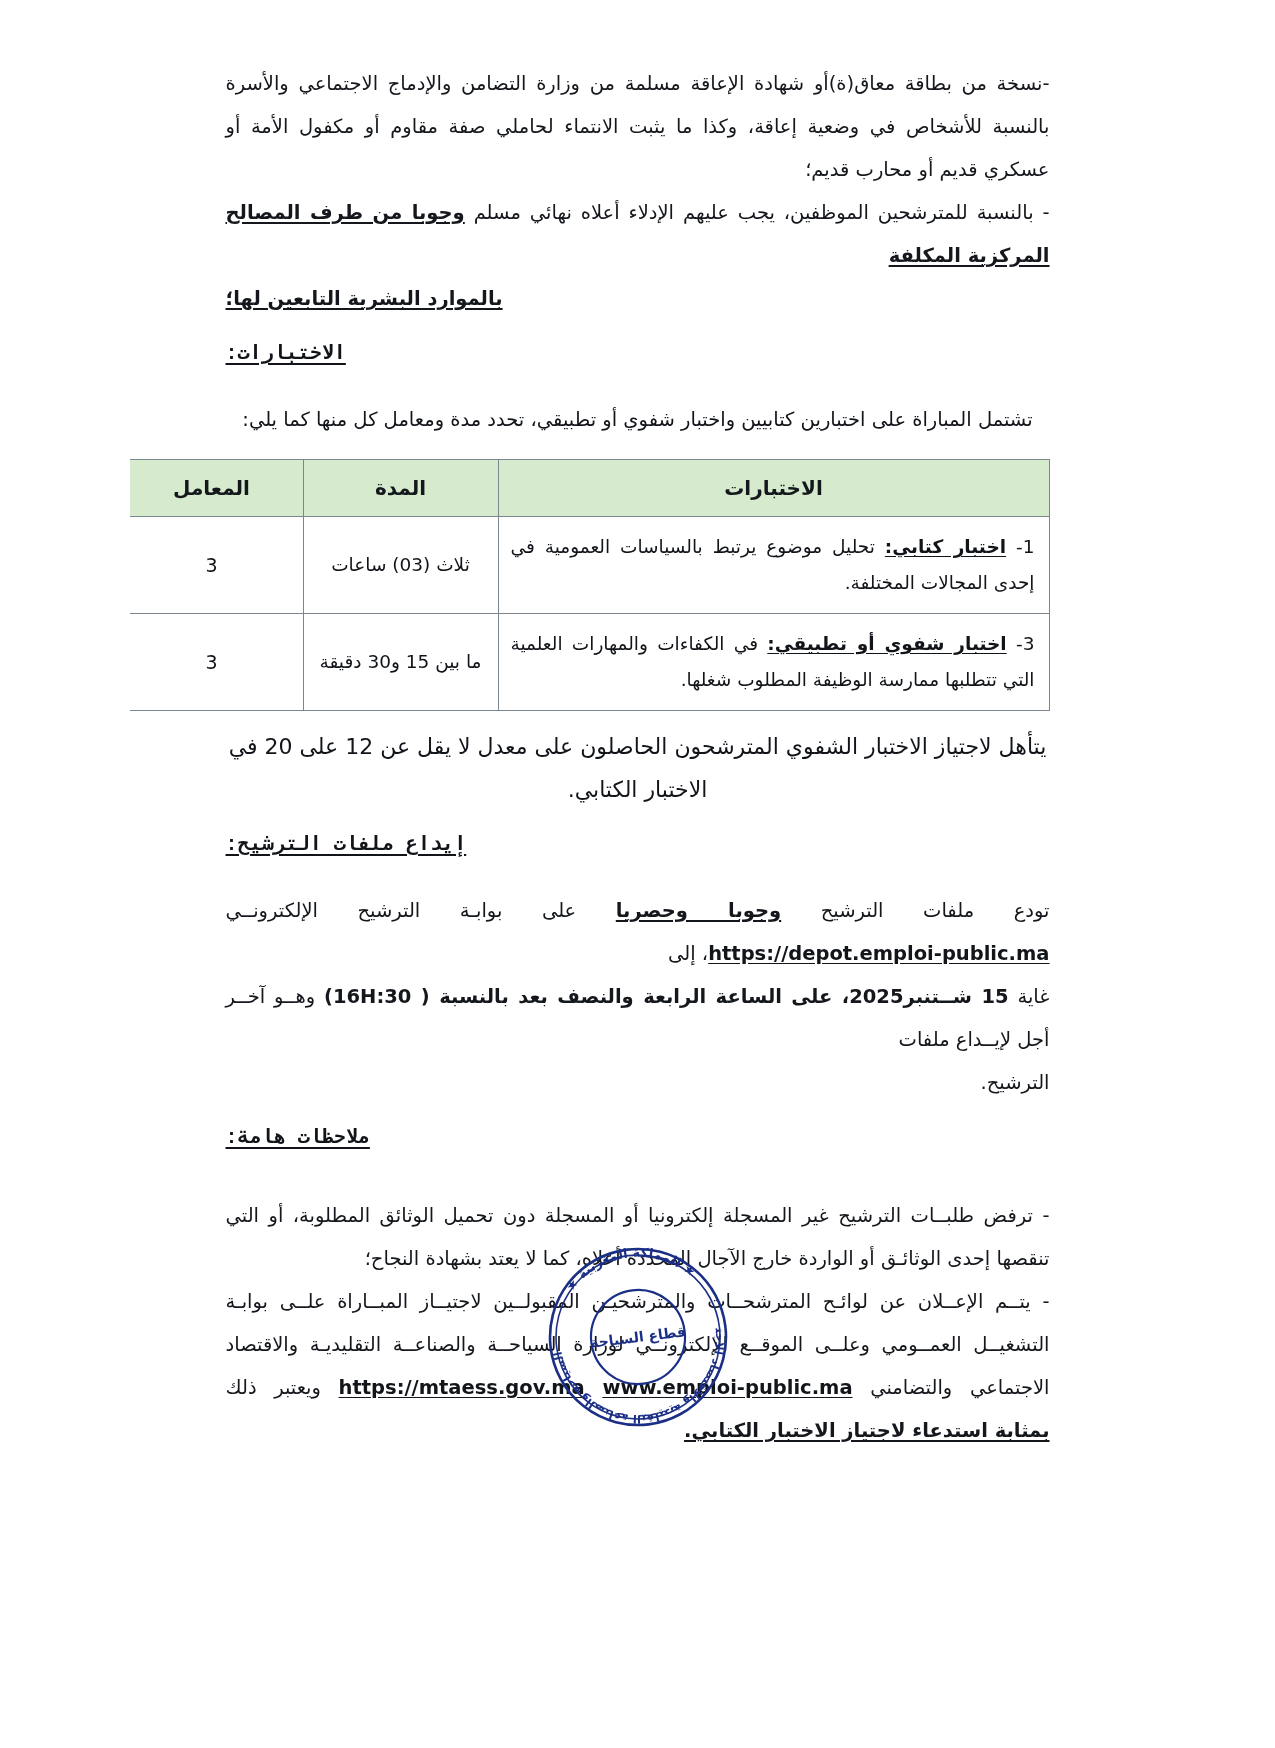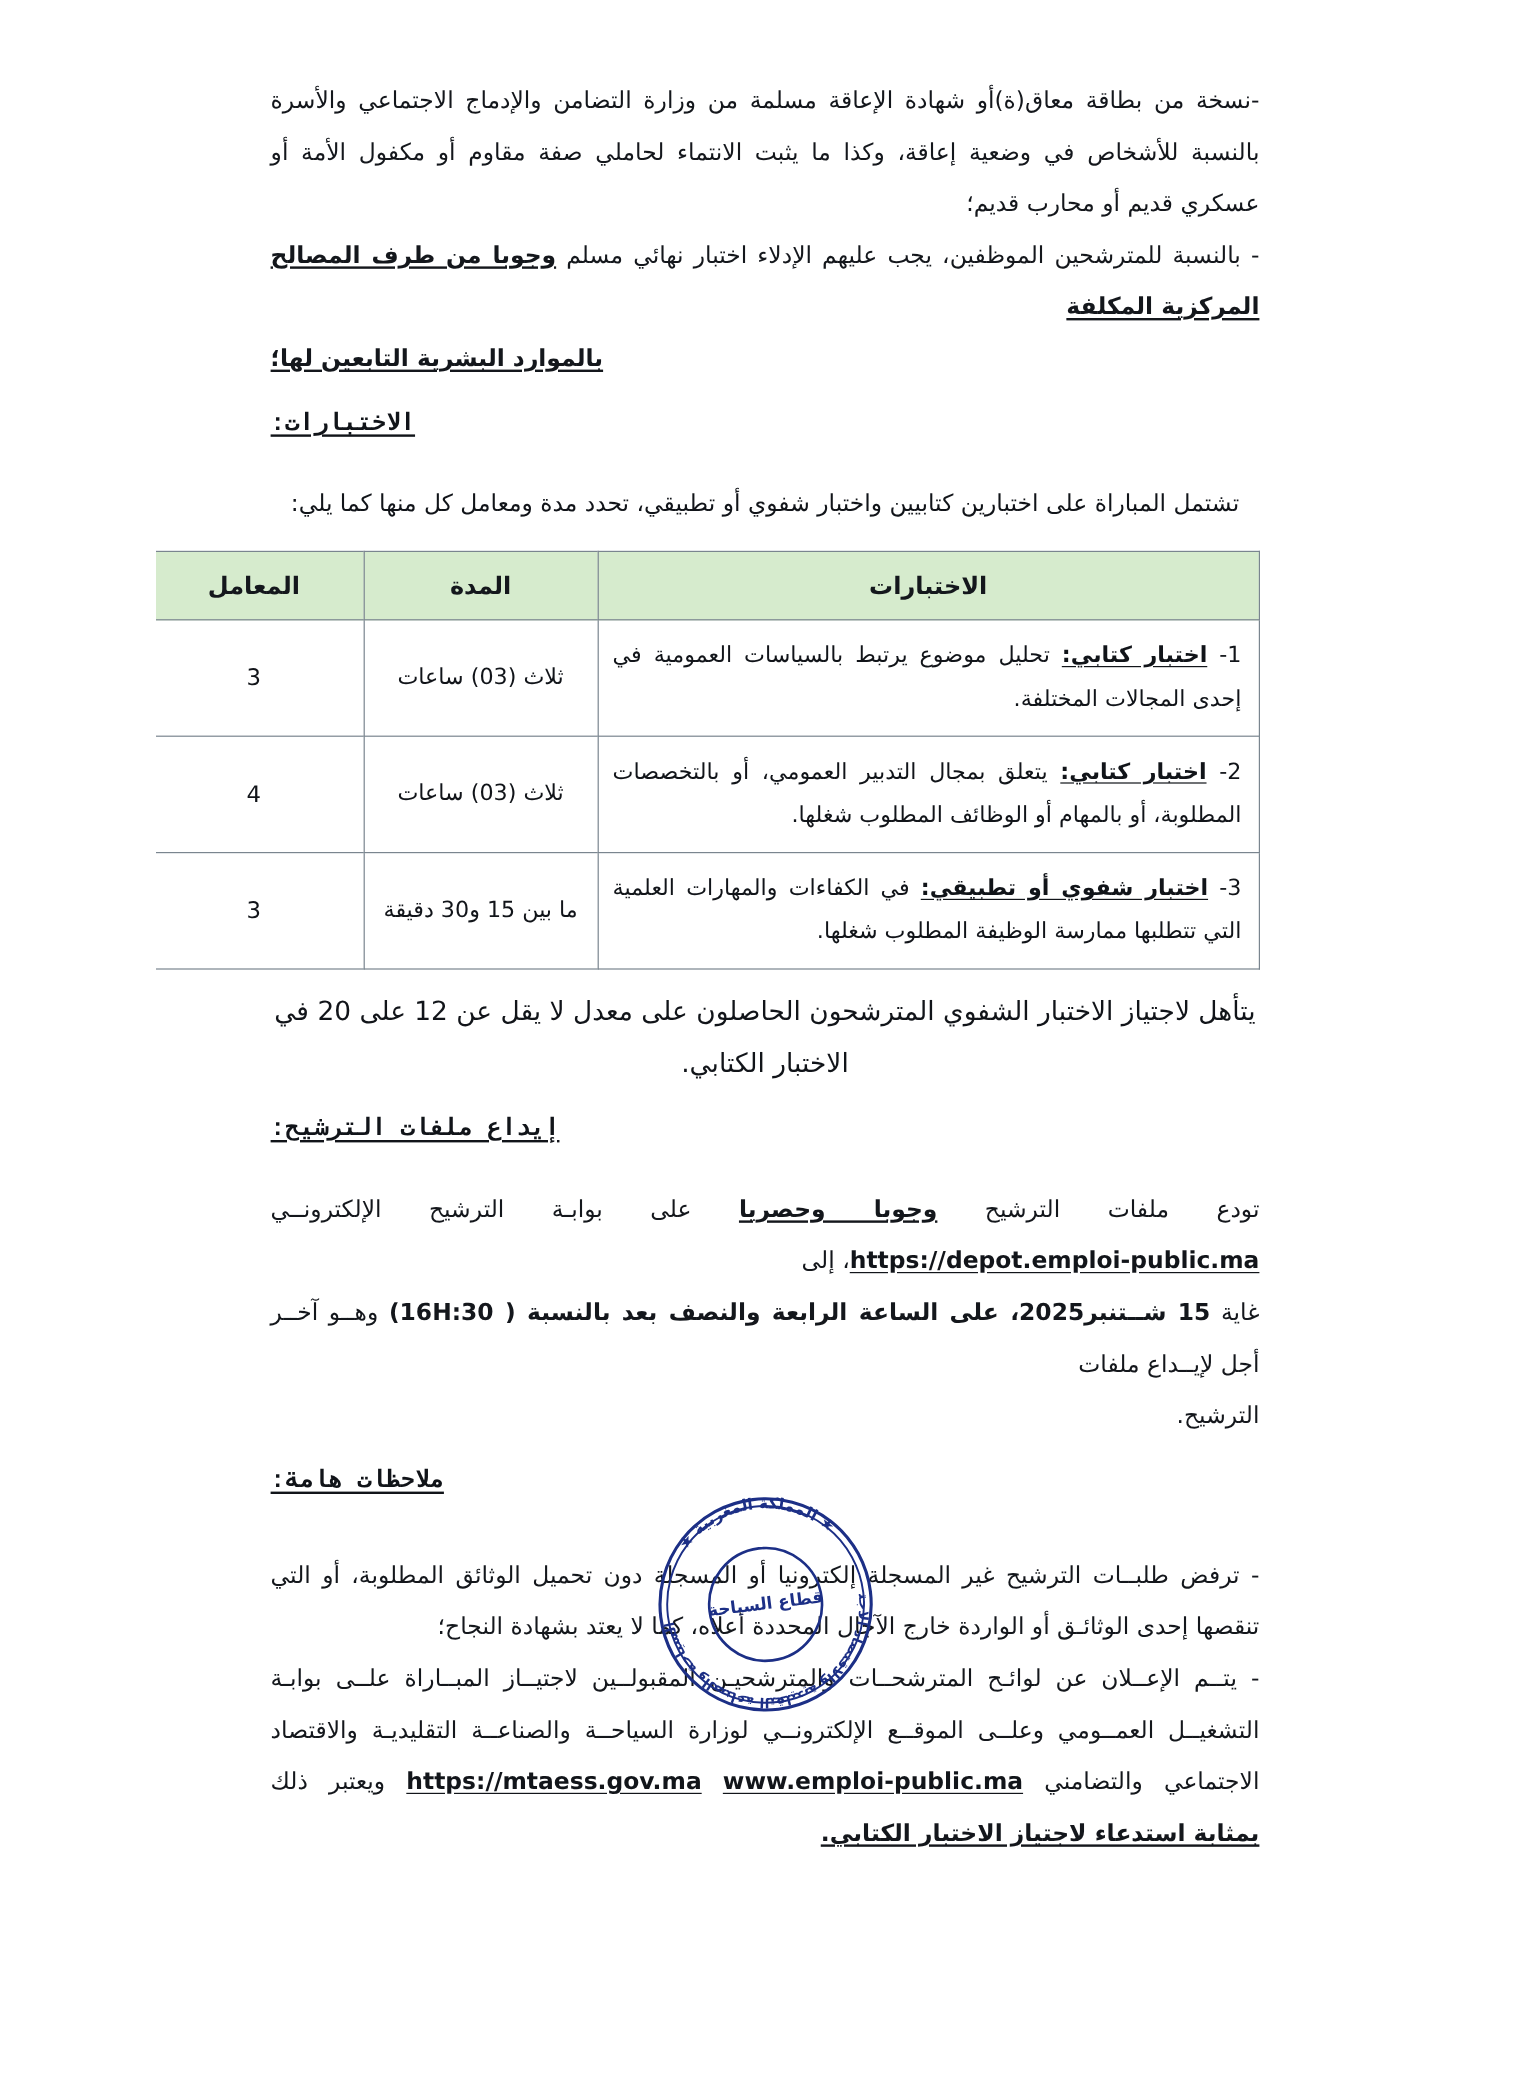--- a/index.html
+++ b/index.html
@@ -160,21 +160,21 @@
   }
 </style>
 </head>
 <body>
 
 <div class="page">
   <div class="content">
 
     <p class="para">-نسخة من بطاقة معاق(ة)أو شهادة الإعاقة مسلمة من وزارة التضامن والإدماج الاجتماعي والأسرة بالنسبة للأشخاص في وضعية إعاقة، وكذا ما يثبت الانتماء لحاملي صفة مقاوم أو مكفول الأمة أو عسكري قديم أو محارب قديم؛</p>
 
-    <p class="para"><span>- بالنسبة للمترشحين الموظفين، يجب عليهم الإدلاء اختبار نهائي مسلم </span><span class="u-thick">وجوبا من طرف المصالح المركزية المكلفة</span></p>
+    <p class="para"><span>- بالنسبة للمترشحين الموظفين، يجب عليهم الإدلاء أعلاه نهائي مسلم </span><span class="u-thick">وجوبا من طرف المصالح المركزية المكلفة</span></p>
 
     <p class="para" style="text-align:left;"><span class="u-thick">بالموارد البشرية التابعين لها؛</span></p>
 
     <div class="spacer-sm"></div>
 
     <div class="heading-wrap">
       <span class="heading">الاختبارات:</span>
     </div>
 
     <div class="spacer-md"></div>
@@ -187,25 +187,20 @@
           <th class="col-exams">الاختبارات</th>
           <th class="col-duration">المدة</th>
           <th class="col-coef">المعامل</th>
         </tr>
       </thead>
       <tbody>
         <tr>
           <td class="cell-exam"><span class="row-num">1-</span> <span class="exam-label">اختبار كتابي:</span><span> تحليل موضوع يرتبط بالسياسات العمومية في إحدى المجالات المختلفة.</span></td>
           <td class="cell-duration">ثلاث (03) ساعات</td>
           <td class="cell-coef">3</td>
-        </tr>
-        <tr>
-          <td class="cell-exam"><span class="row-num">2-</span> <span class="exam-label">اختبار كتابي:</span><span> يتعلق بمجال التدبير العمومي، أو بالتخصصات المطلوبة، أو بالمهام أو الوظائف المطلوب شغلها.</span></td>
-          <td class="cell-duration">ثلاث (03) ساعات</td>
-          <td class="cell-coef">4</td>
         </tr>
         <tr>
           <td class="cell-exam"><span class="row-num">3-</span> <span class="exam-label">اختبار شفوي أو تطبيقي:</span><span> في الكفاءات والمهارات العلمية التي تتطلبها ممارسة الوظيفة المطلوب شغلها.</span></td>
           <td class="cell-duration">ما بين 15 و30 دقيقة</td>
           <td class="cell-coef">3</td>
         </tr>
       </tbody>
     </table>
 
     <p class="after-table">يتأهل لاجتياز الاختبار الشفوي المترشحون الحاصلون على معدل لا يقل عن 12 على 20 في الاختبار الكتابي.</p>

